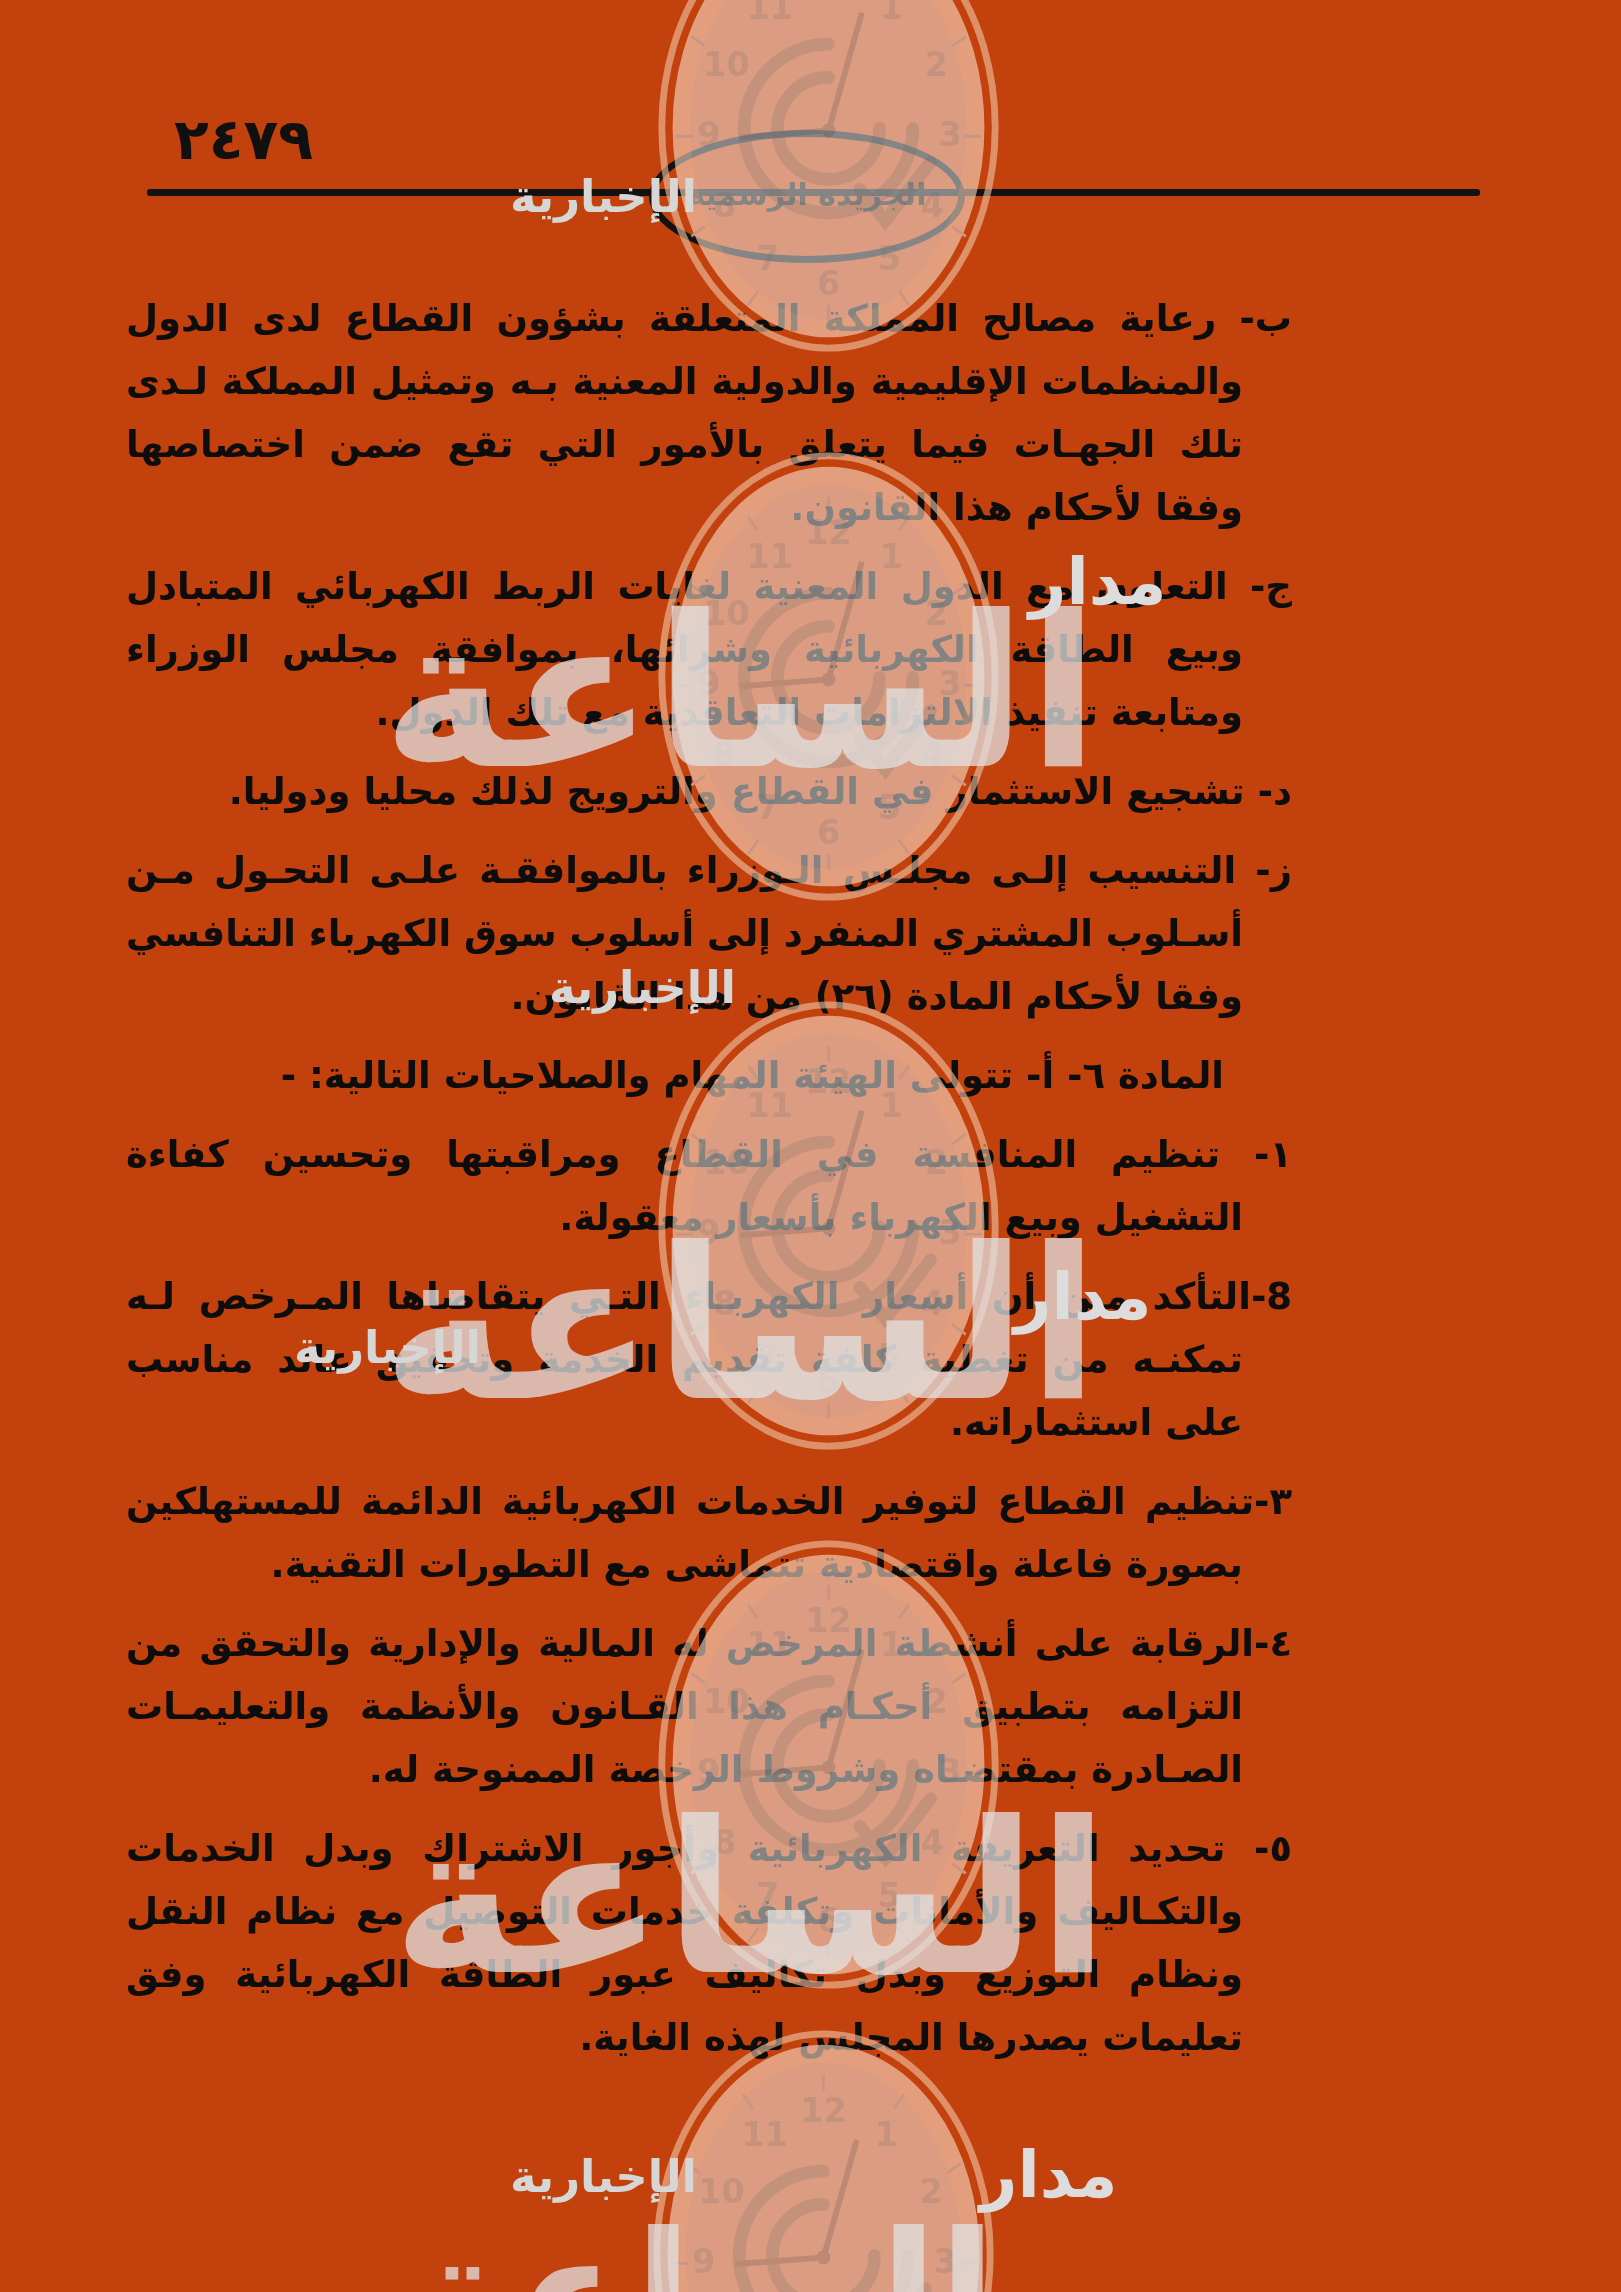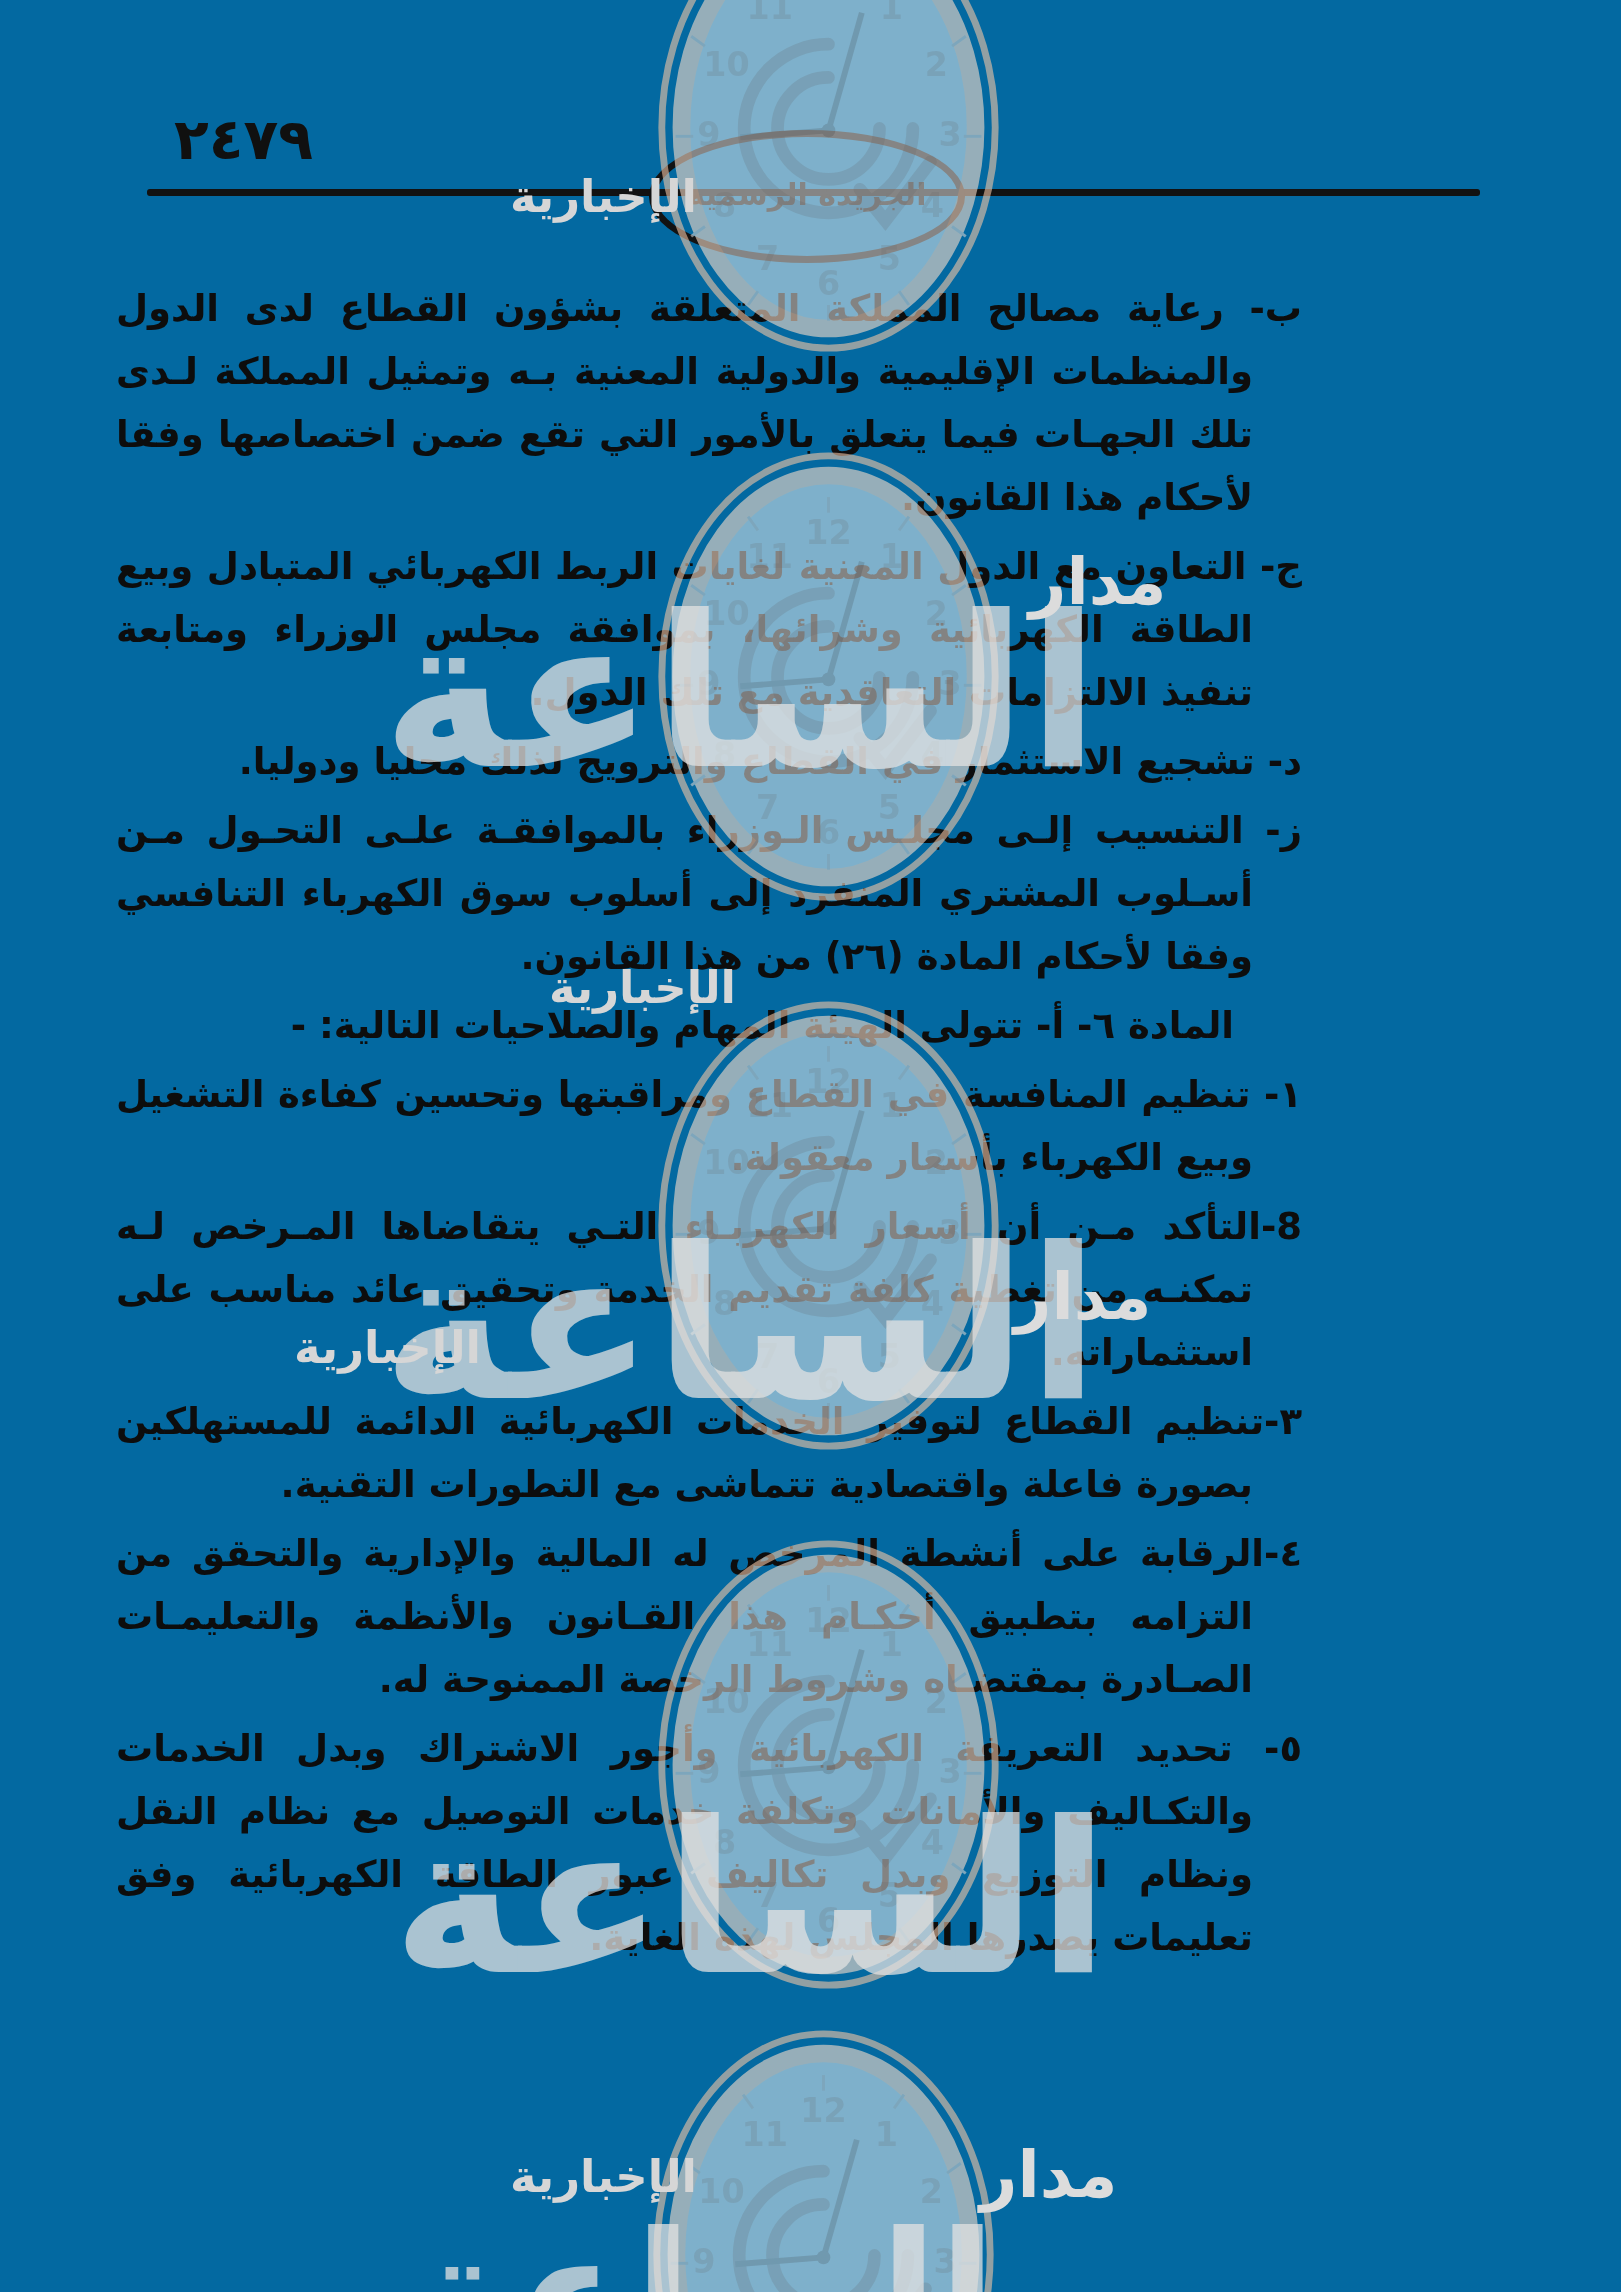--- a/index.html
+++ b/index.html
@@ -3,21 +3,21 @@
 <meta charset="utf-8">
 <style>
   html,body{margin:0;padding:0;}
   body{
     width:1621px;height:2293px;
     background:#ffffff;
     font-family:"DejaVu Sans",sans-serif;
     overflow:hidden;
     position:relative;
   }
-  .page{position:absolute;inset:0;width:1621px;height:2293px;background:#0369a1;overflow:hidden;}
+  .page{position:absolute;inset:0;width:1621px;height:2293px;background:#c2410c;overflow:hidden;}
 
   
   .content{position:absolute;inset:0;z-index:1;}
 
   .pageno{
     position:absolute;left:174px;top:106px;
     font-size:57px;font-weight:bold;color:#101010;
     letter-spacing:2px;
   }
   .rule{
@@ -35,21 +35,21 @@
     font-size:30px;font-weight:bold;color:#111;direction:rtl;
     transform:translateY(-2px);
   }
 
   .doc{
     position:absolute;left:0;top:271px;width:1621px;
     direction:rtl;
     color:#0d0d0d;
   }
   .clause{
-    margin:6px;
+    margin:16px;
     font-size:37px;font-weight:bold;line-height:63px;
     text-align:justify;
     -moz-text-align-last:right;text-align-last:right;
     padding-right:362px;padding-left:110px;
     text-indent:-49px; 
   }
   .clause.article{
     padding-right:381px;text-indent:0;
   }
 

